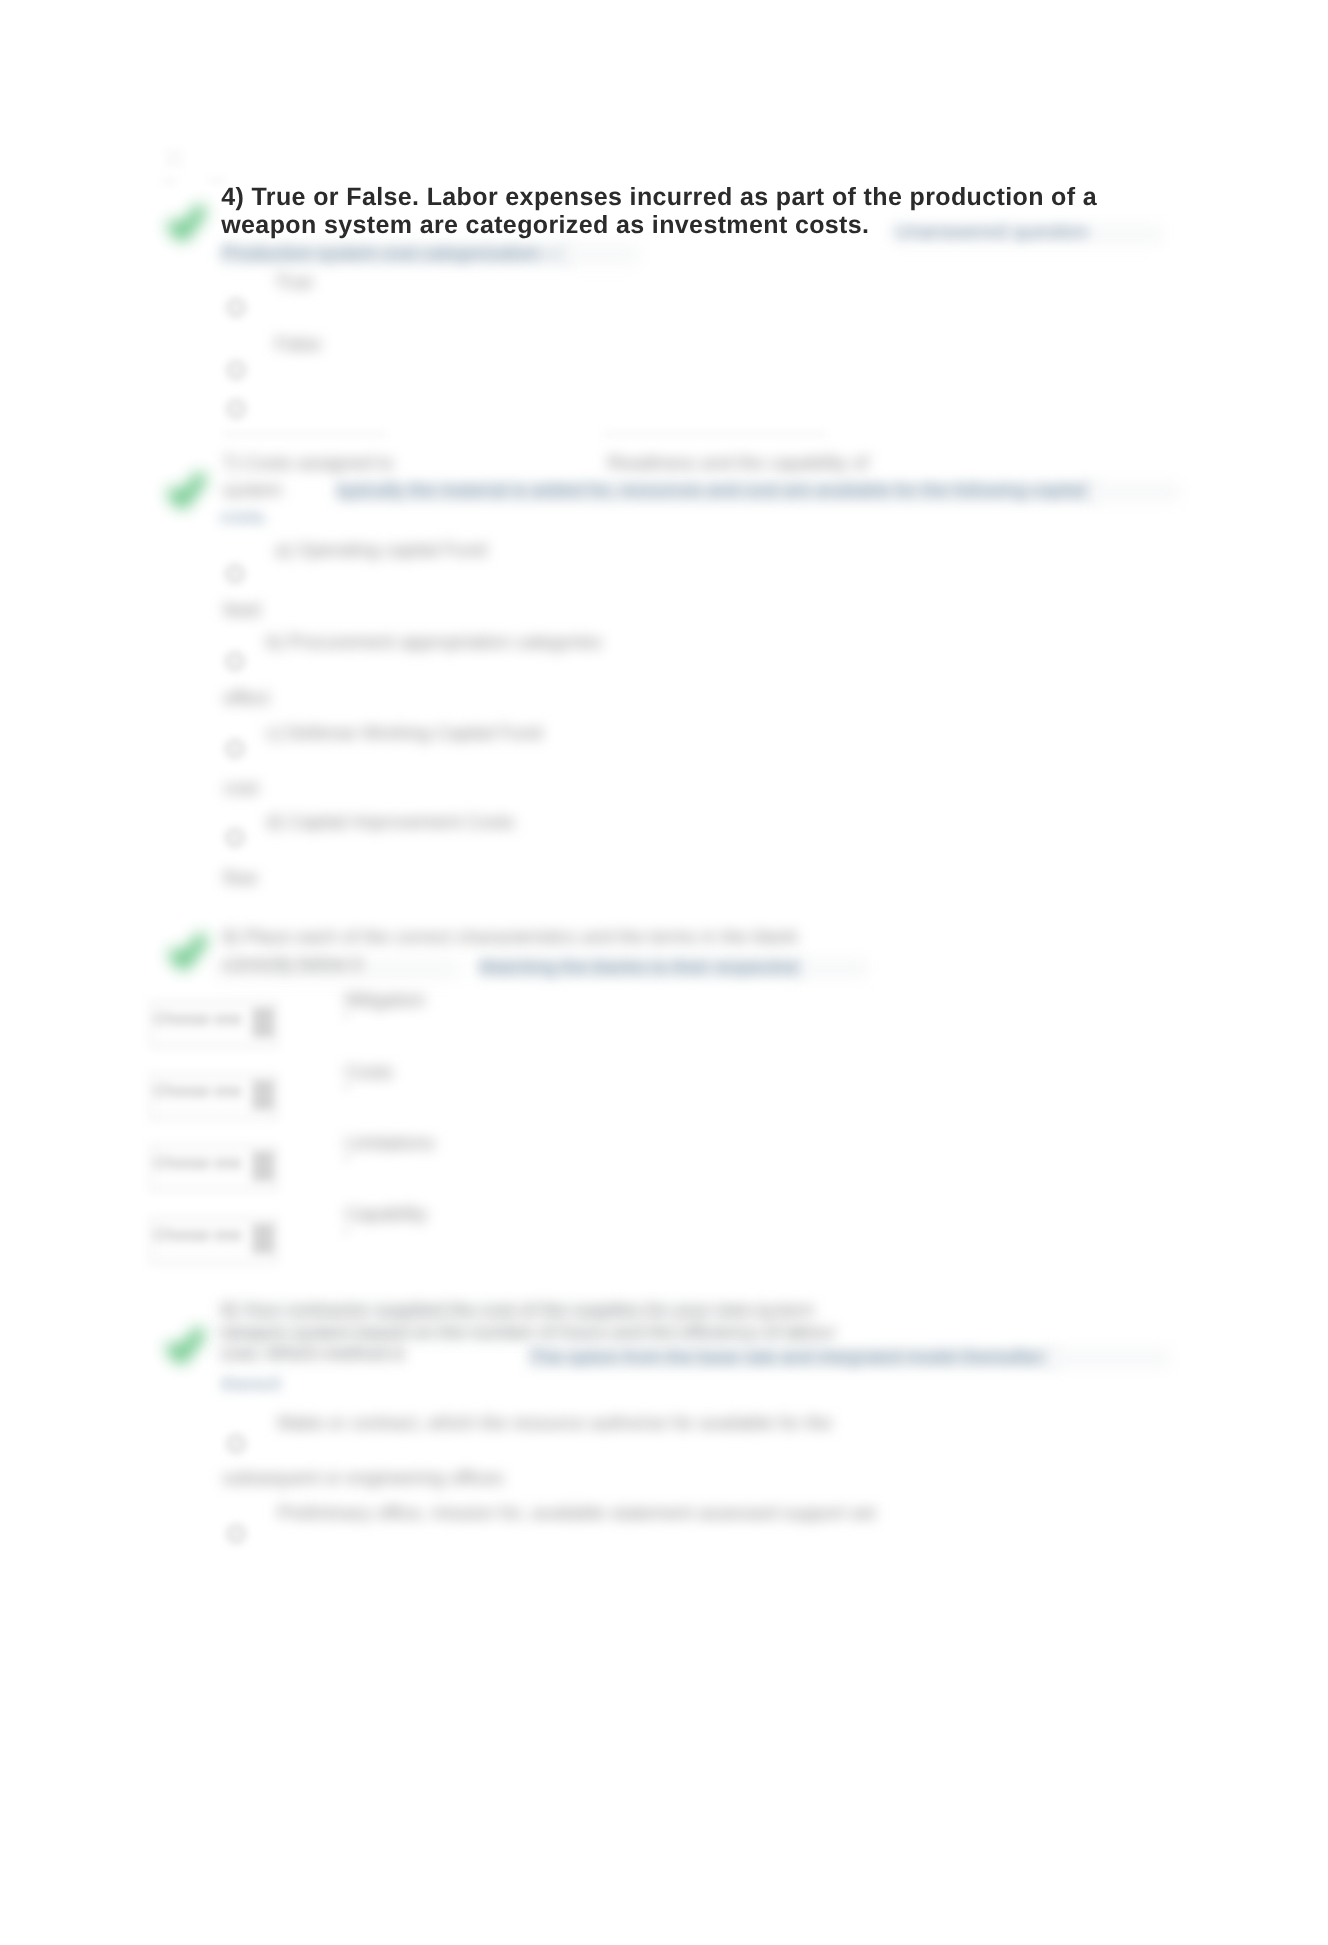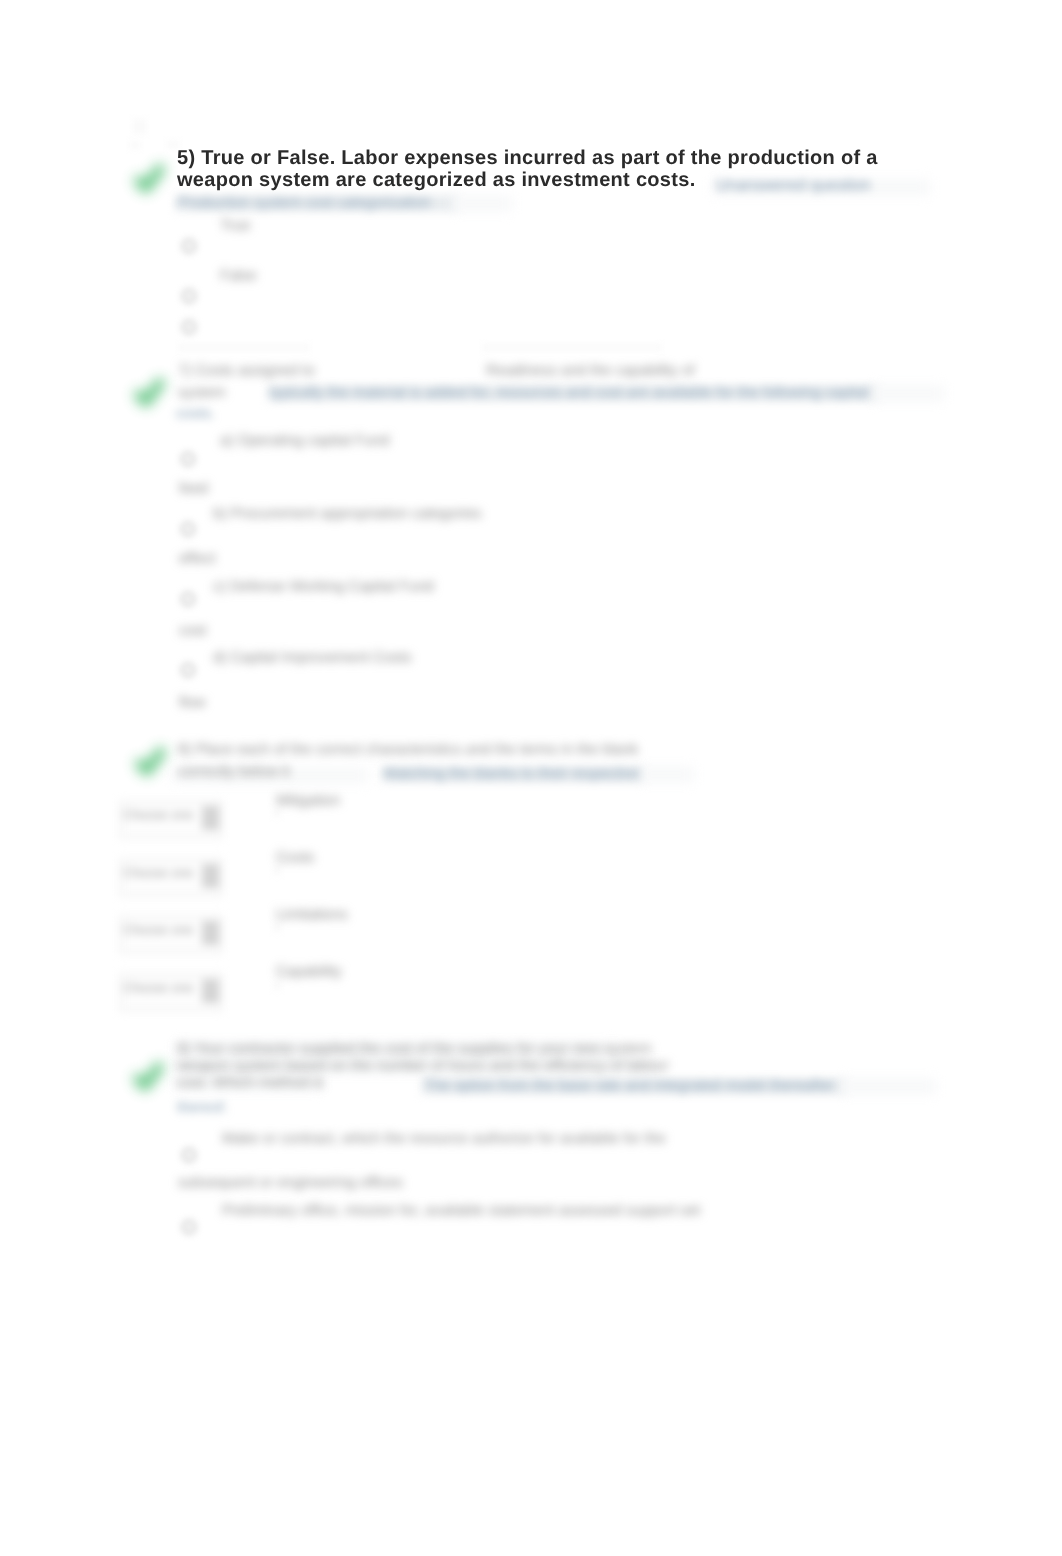--- a/index.html
+++ b/index.html
@@ -40,21 +40,21 @@
 
 <div class="page">
 
   <div class="ghost" style="left:132px;top:119px;width:15px;height:15px"></div>
   <div class="ghost" style="left:129px;top:141px;width:12px;height:8px"></div>
   <div class="ghost" style="left:166px;top:141px;width:14px;height:7px"></div>
 
   <svg class="chk" style="left:133px;top:163px" viewBox="0 0 34 34">
     <path d="M6 18 L13 25 L27 6" stroke="#55bf78" stroke-width="10" fill="none" stroke-linecap="round" stroke-linejoin="round"></path>
   </svg>
-  <div class="qtext" style="left:177px;top:148px;width:740px;">5) True or False. Labor expenses incurred as part of the production of a weapon system are categorized as investment costs.</div>
+  <div class="qtext" style="left:177px;top:148px;width:740px;">4) True or False. Labor expenses incurred as part of the production of a weapon system are categorized as investment costs.</div>
   <div class="hl" style="left:712px;top:180px;width:218px;height:15px"></div>
   <div class="bl2" style="left:716px;top:175px">Unanswered question</div>
   <div class="hlx" style="left:176px;top:196px;width:282px;height:15px"></div>
   <div class="hl" style="left:452px;top:196px;width:60px;height:15px"></div>
   <div class="bl" style="left:178px;top:192px">Production system cost categorization</div>
 
   <div class="bt" style="left:220px;top:215px">True</div>
   <div class="rad" style="left:182px;top:239px"></div>
   <div class="bt" style="left:220px;top:265px">False</div>
   <div class="rad" style="left:182px;top:289px"></div>

